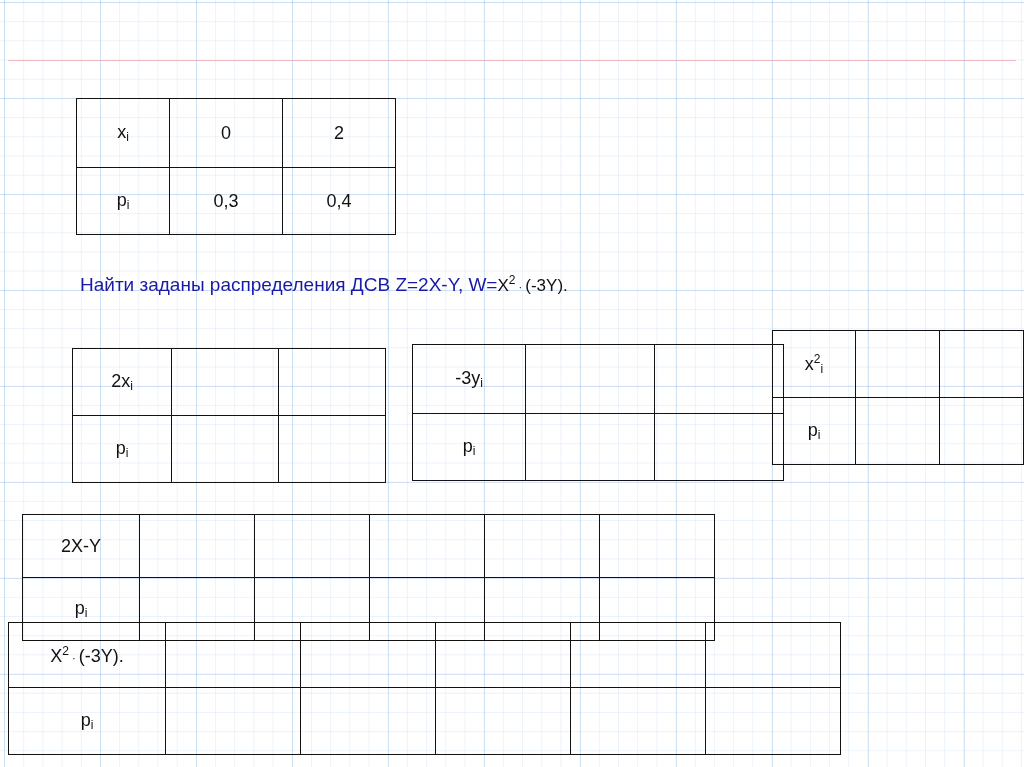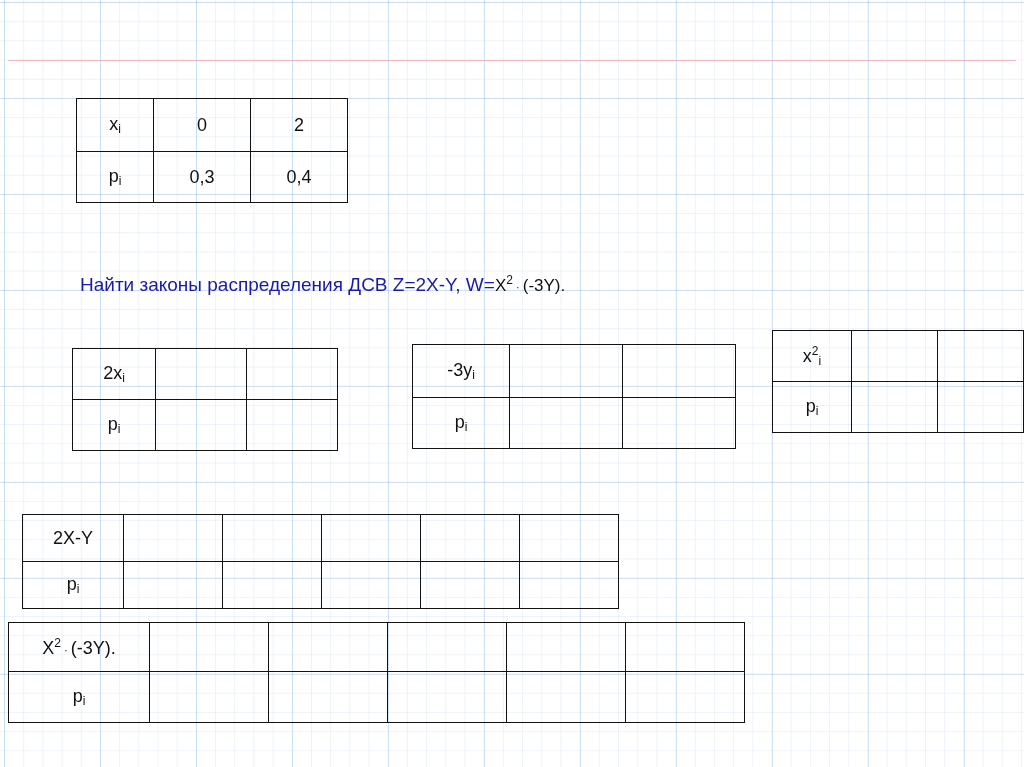--- a/index.html
+++ b/index.html
@@ -56,21 +56,21 @@
     position: absolute;
     border-collapse: collapse;
     background: transparent;
   }
   .tbl td {
     border: 1.6px solid #121212;
     font-size: 18px;
     color: #111111;
     text-align: center;
     vertical-align: middle;
-    padding: 4px;
+    padding: 12px;
     background: transparent;
   }
   .tbl td.lbl {
     font-weight: normal;
     text-align: center;
   }
   .sub {
     font-size: 12px;
     vertical-align: -0.25em;
   }
@@ -123,21 +123,21 @@
         <span>p</span><span class="sub">i</span>
       </td>
       <td>0,3</td>
       <td>0,4</td>
     </tr>
   </tbody>
     </table>
 
 
   <div id="task">
-    <span class="b">Найти</span><span> законы распределения ДСВ Z=2X-Y, W=</span><span class="blk small">X</span><span class="blk sup">2</span><span class="blk dot"> · </span><span class="blk small">(-3Y).</span>
+    <span class="b">Найти</span><span> заданы распределения ДСВ Z=2X-Y, W=</span><span class="blk small">X</span><span class="blk sup">2</span><span class="blk dot"> · </span><span class="blk small">(-3Y).</span>
   </div>
 
   <table class="tbl" id="t-2x">
     <tbody>
         <tr>
       <td class="lbl" style="width:74px;height:42px;">
         <span>2x</span><span class="sub">i</span>
       </td>
       <td style="width:82px;height:42px;"></td>
       <td style="width:82px;height:42px;"></td>

